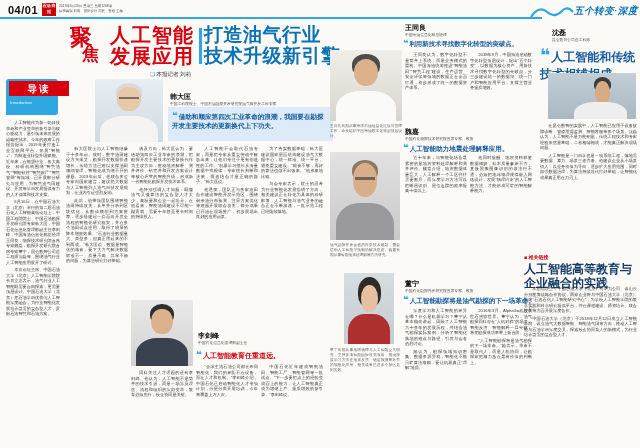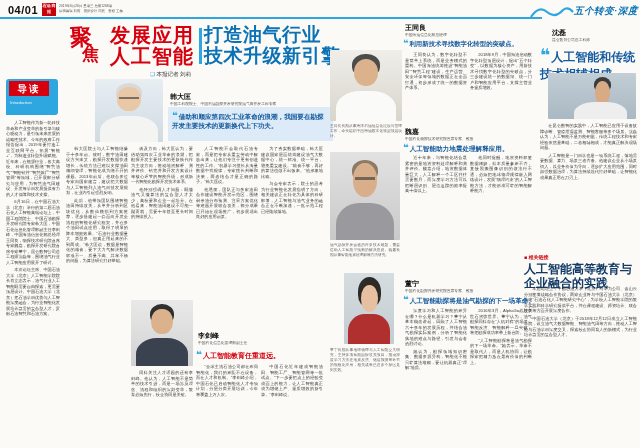--- a/index.html
+++ b/index.html
@@ -88,35 +88,35 @@
   <svg class="abs" style="left:530px;top:3px;" width="44" height="17">
     <path class="wave" d="M1,14 Q9,2 17,9 Q25,16 33,7 Q38,3 43,9"></path>
   </svg>
   <div class="abs sectiontag" style="left:574px;top:5px;">五个转变·深度</div>
 
   <div class="abs focusart" style="left:70px;top:26px;width:38px;height:44px;">
     <span class="f1">聚</span>
     <span class="f2">焦</span>
   </div>
   <div class="abs" style="left:110px;top:25px;">
+    <div class="bigred">人工智能</div>
     <div class="bigred">发展应用</div>
-    <div class="bigred">人工智能</div>
   </div>
   <div class="abs tdivider" style="left:199px;top:28px;height:36px;"></div>
   <div class="abs" style="left:204px;top:25px;">
     <div class="bigblue">打造油气行业</div>
     <div class="bigblue">技术升级新引擎</div>
   </div>
   <div class="abs byline" style="left:150px;top:71px;">
     <span class="sq">❑</span>
     <span>本报记者 刘莉</span>
   </div>
 
   <div class="abs daodu-bubble" style="left:6px;top:79px;width:52px;height:36px;"></div>
-  <div class="abs daodu-label" style="left:9px;top:81px;width:40px;height:15px;">导读</div>
+  <div class="abs daodu-label" style="left:9px;top:81px;width:60px;height:15px;">导读</div>
   <div class="abs daodu-en" style="left:10px;top:100px;">Introduction</div>
   <div class="abs smalltext" style="left:6px;top:120px;width:54px;height:326px;">
     <p>人工智能作为新一轮科技革命和产业变革的新引擎与核心驱动力，是引领未来发展的战略性技术。今年的政府工作报告提出，2019年要打造工业互联网平台，拓展“智能+”，为制造业转型升级赋能。近年来，在能源行业，各大高校、科研机构围绕“智慧油气”“智能钻井”“智慧炼厂”“智慧管网”等领域，已开展部分研究与应用，为智慧油气田建设、开发等学科发展提供有力的人才保障和技术支撑。</p>
     <p>6月16日，在中国石油大学（北京）举行的第二届石油石化人工智能高端论坛上，中国工程院院士、中国石油勘探开发研究院专家韩大匡，中国石化信息化管理部副主任李剑峰，中国海油信息化部总经理王同良，物探技术研究院首席专家魏嘉，勘探开发研究院首席专家董宁，昆仑数智公司总工程师沈磊等，围绕油气行业人工智能应用展开了研讨。</p>
     <p>本次论坛主席、中国石油大学（北京）人工智能学院院长肖立志表示，油气行业人工智能既需要自由探索，更需要顶层设计。中国石油大学（北京）把石油学科优势与人工智能深度融合，为行业智能化发展培养急需的复合型人才，贡献石油智慧和石油方案。</p>
   </div>
 
   <div class="abs portrait p-han" style="left:95px;top:79px;width:68px;height:63px;">
     <div class="hair"></div>
     <div class="head"></div>

